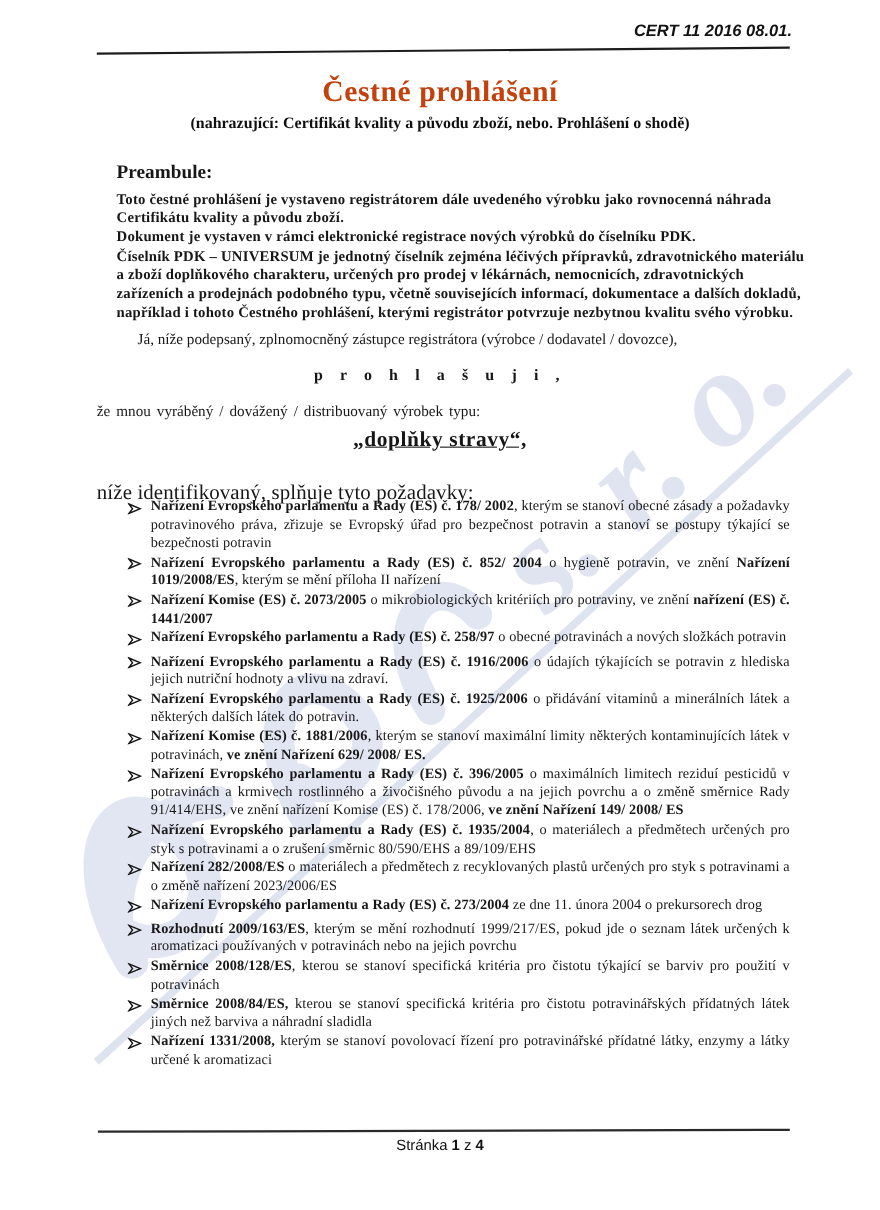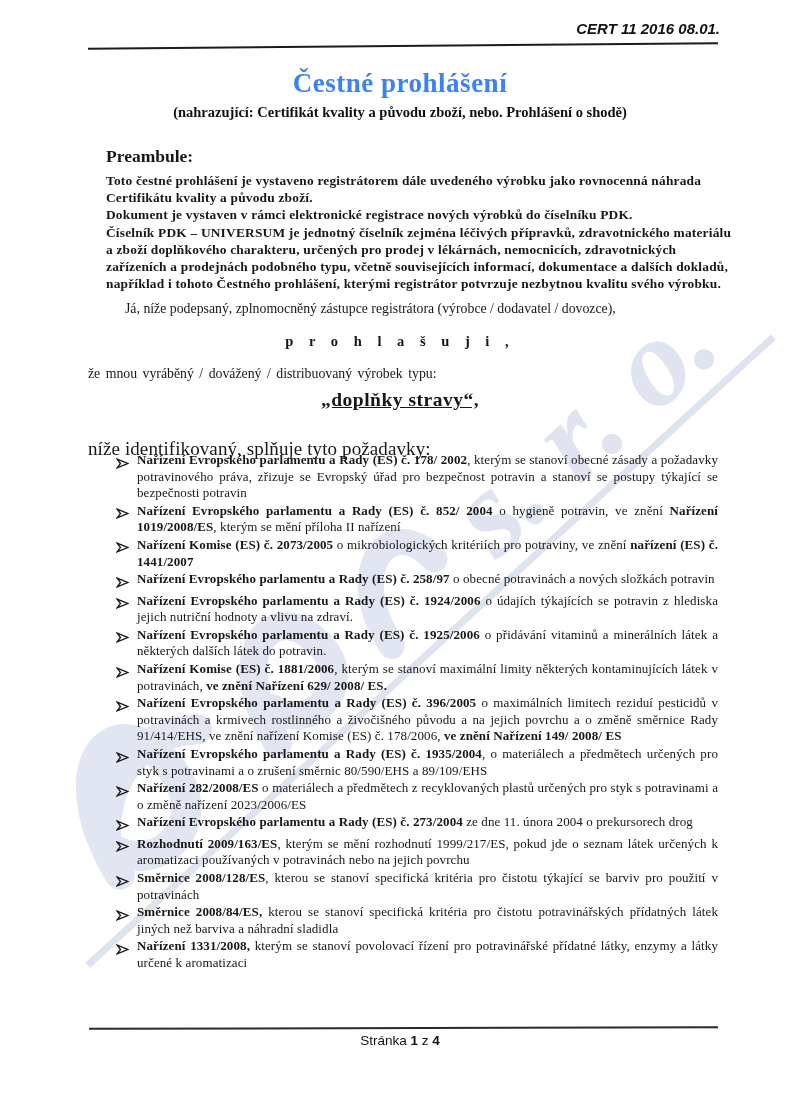--- a/index.html
+++ b/index.html
@@ -16,21 +16,21 @@
     position:absolute;top:20px;right:80px;
     font-family:"Liberation Sans", sans-serif;
     font-style:italic;font-weight:bold;font-size:15px;color:#121212;
   }
   .top-rule{
     position:absolute;top:45px;left:88px;width:630px;height:0;
     border-top:2.4px solid #1c1c1c;transform:rotate(-0.5deg);
   }
   .title{
     position:absolute;top:68px;left:0;width:100%;text-align:center;
-    font-size:27px;font-weight:bold;letter-spacing:0.5px;color:#3b82f6;font-family:Liberation Serif, serif;
+    font-size:27px;font-weight:bold;letter-spacing:0.5px;color:#c2410c;font-family:Liberation Serif, serif;
   }
   .subtitle{
     position:absolute;top:104px;left:0;width:100%;text-align:center;
     font-size:14.5px;font-weight:bold;color:#101010;
   }
   .preamble{position:absolute;top:146px;left:88px;width:636px;margin-left:18px;}
   .pre-head{font-size:17.5px;font-weight:bold;margin:0 0 5px 0;}
   .pre-line{font-size:13.4px;font-weight:bold;line-height:17.2px;letter-spacing:0.2px;}
 
   .intro{position:absolute;top:301px;left:125px;font-size:13.8px;}
@@ -128,21 +128,21 @@
       <li class="reg-item">
         <span class="blt"><svg viewBox="0 0 14 12" width="13" height="11">
               <path d="M1.2 1.3 L12.6 6 L1.2 10.7 L4.8 6 Z" fill="none" stroke="#161616" stroke-width="1.4"></path>
             </svg></span>
         <span class="itx"><b>Nařízení Evropského parlamentu a Rady (ES) č. 258/97</b><span> o obecné potravinách a nových složkách potravin</span><b></b><span></span></span>
       </li>
       <li class="reg-item">
         <span class="blt"><svg viewBox="0 0 14 12" width="13" height="11">
               <path d="M1.2 1.3 L12.6 6 L1.2 10.7 L4.8 6 Z" fill="none" stroke="#161616" stroke-width="1.4"></path>
             </svg></span>
-        <span class="itx"><b>Nařízení Evropského parlamentu a Rady (ES) č. 1924/2006</b><span> o údajích týkajících se potravin z hlediska jejich nutriční hodnoty a vlivu na zdraví.</span><b></b><span></span></span>
+        <span class="itx"><b>Nařízení Evropského parlamentu a Rady (ES) č. 1916/2006</b><span> o údajích týkajících se potravin z hlediska jejich nutriční hodnoty a vlivu na zdraví.</span><b></b><span></span></span>
       </li>
       <li class="reg-item">
         <span class="blt"><svg viewBox="0 0 14 12" width="13" height="11">
               <path d="M1.2 1.3 L12.6 6 L1.2 10.7 L4.8 6 Z" fill="none" stroke="#161616" stroke-width="1.4"></path>
             </svg></span>
         <span class="itx"><b>Nařízení Evropského parlamentu a Rady (ES) č. 1925/2006</b><span> o přidávání vitaminů a minerálních látek a některých dalších látek do potravin.</span><b></b><span></span></span>
       </li>
       <li class="reg-item">
         <span class="blt"><svg viewBox="0 0 14 12" width="13" height="11">
               <path d="M1.2 1.3 L12.6 6 L1.2 10.7 L4.8 6 Z" fill="none" stroke="#161616" stroke-width="1.4"></path>

